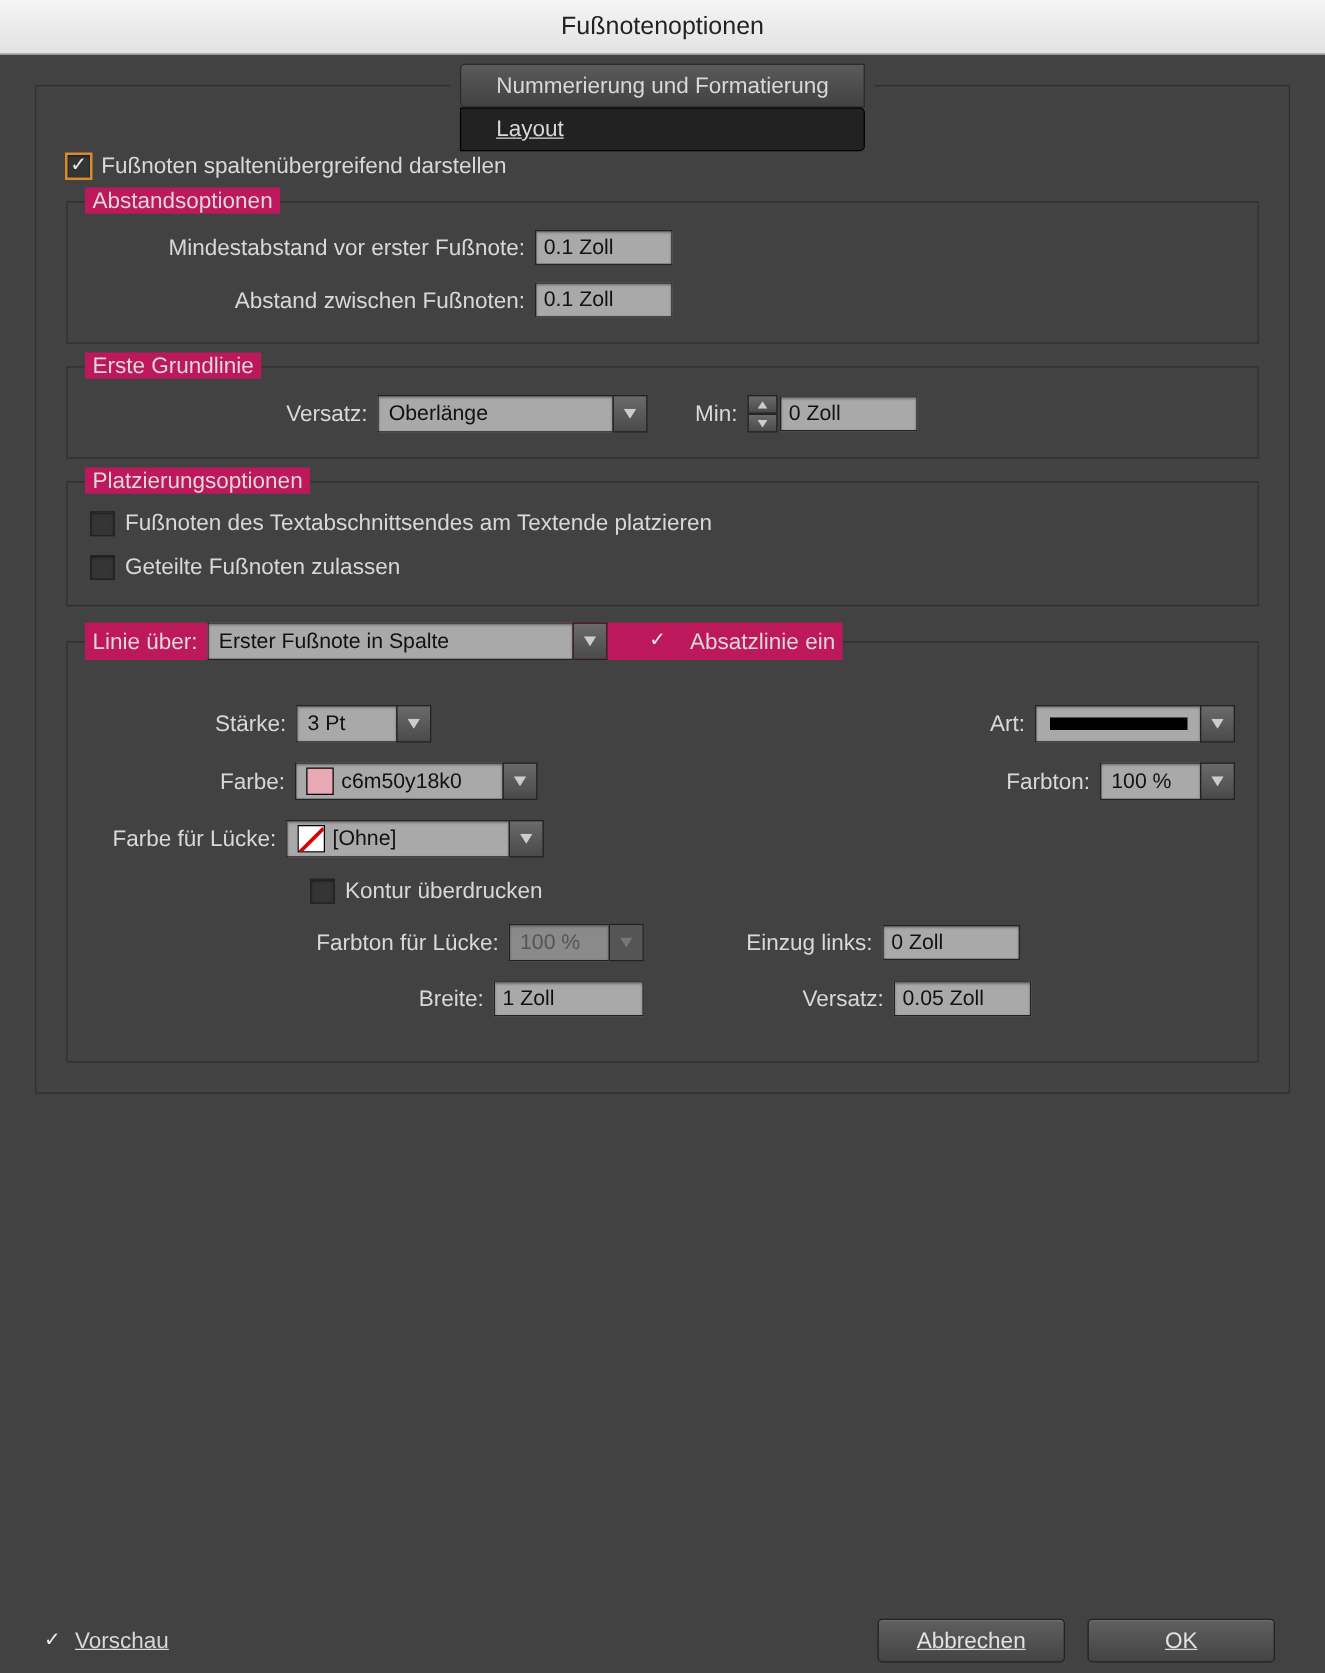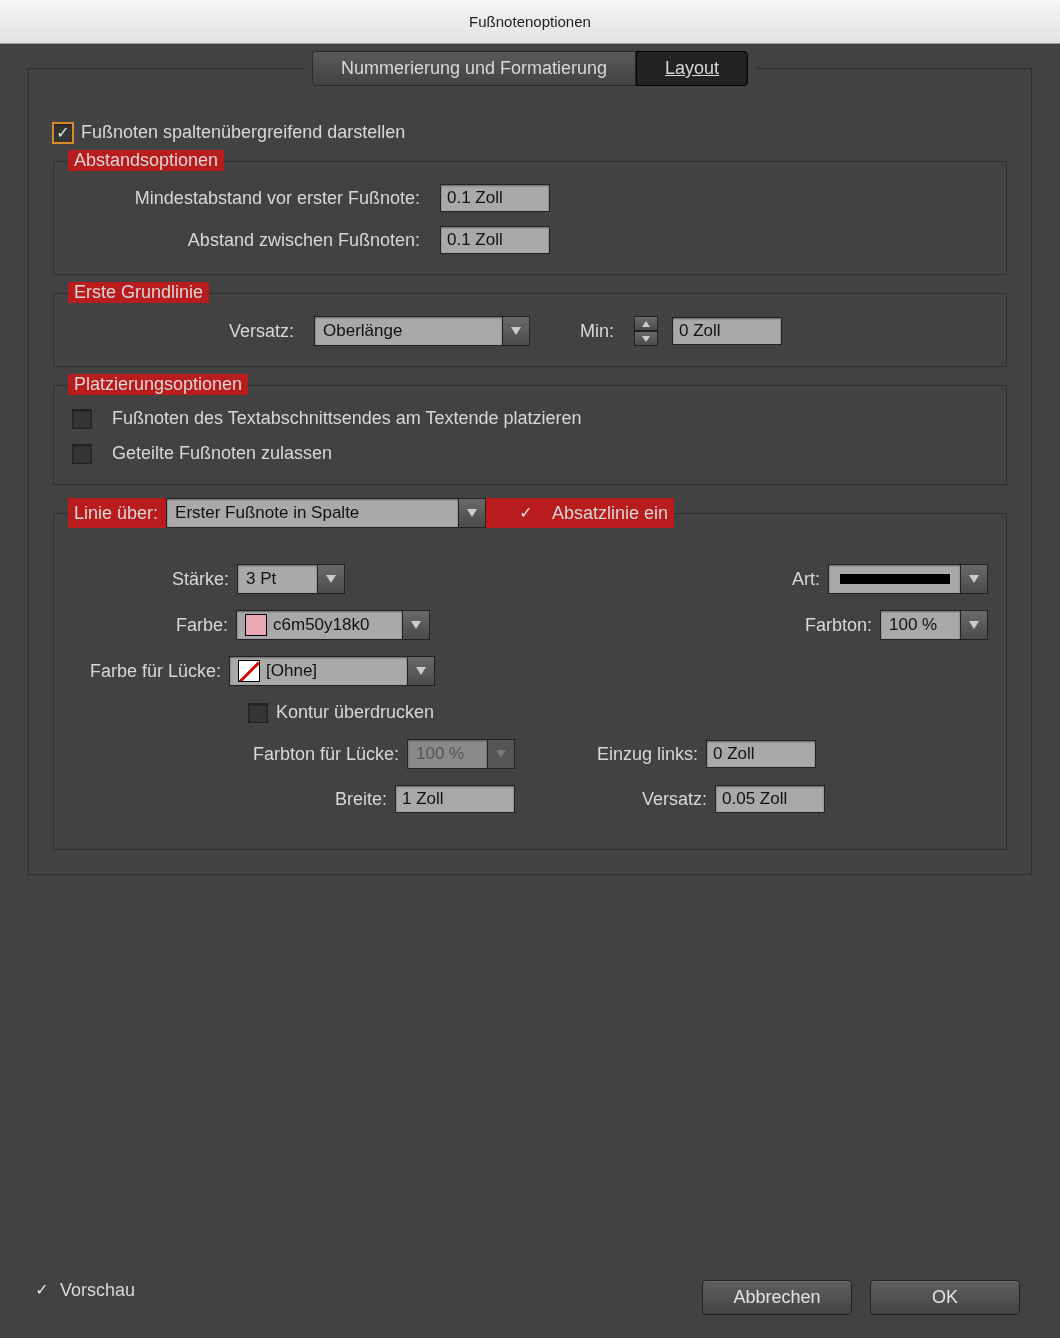--- a/index.html
+++ b/index.html
@@ -13,39 +13,40 @@
       overflow: hidden;
     }
     .titlebar {
       height: 44px;
       background: linear-gradient(#f5f5f5, #e2e2e2);
       border-bottom: 1px solid #999;
       display: flex;
       align-items: center;
       justify-content: center;
       color: #222;
-      font-size: 15px;
+      font-size: 20px;
       text-align: right;
     }
     .dialog-body {
       padding: 24px 28px 18px 28px;
     }
     .outer-group {
       border: 1px solid #2f2f2f;
       padding: 38px 24px 24px 24px;
       position: relative;
     }
     .tabbar {
       position: absolute;
       top: -18px;
       left: 50%;
       transform: translateX(-50%);
       display: flex;
       background: #424242;
       padding: 0 8px;
+      flex-direction: column;
     }
     .tab {
       background: linear-gradient(#5a5a5a, #424242);
       border: 1px solid #2b2b2b;
       color: #d8d8d8;
       padding: 6px 28px;
       font-size: 18px;
       cursor: pointer;
     }
     .tab.active {
@@ -57,30 +58,29 @@
     .fieldset {
       border: 1px solid #2f2f2f;
       margin-top: 18px;
       padding: 22px 18px 20px 18px;
       position: relative;
     }
     .legend {
       position: absolute;
       top: -12px;
       left: 14px;
-      background: #b91c1c;
+      background: #be185d;
       padding: 0 6px;
       font-size: 18px;
       color: #d8d8d8;
     }
     .row {
       display: flex;
       align-items: center;
       margin-bottom: 14px;
-      gap: 12px;
     }
     .row:last-child { margin-bottom: 0; }
     .label-right {
       text-align: right;
       padding-right: 8px;
     }
     .checkbox {
       width: 20px;
       height: 20px;
       background: #353535;
@@ -196,24 +196,26 @@
       align-items: center;
     }
     .cell {
       display: flex;
       align-items: center;
       justify-content: flex-end;
     }
     .cell .lbl { margin-right: 8px; white-space: nowrap; }
     .footer {
       position: absolute;
-      bottom: 23px;
+      bottom: 8px;
       left: 32px;
       right: 40px;
       display: flex;
+      align-items: center;
+      text-decoration: underline;
     }
     .footer-spacer { flex: 1; }
     .button {
       background: linear-gradient(#5f5f5f,#444);
       border: 1px solid #222;
       color: #e2e2e2;
       padding: 6px 0;
       width: 150px;
       text-align: center;
       border-radius: 4px;

